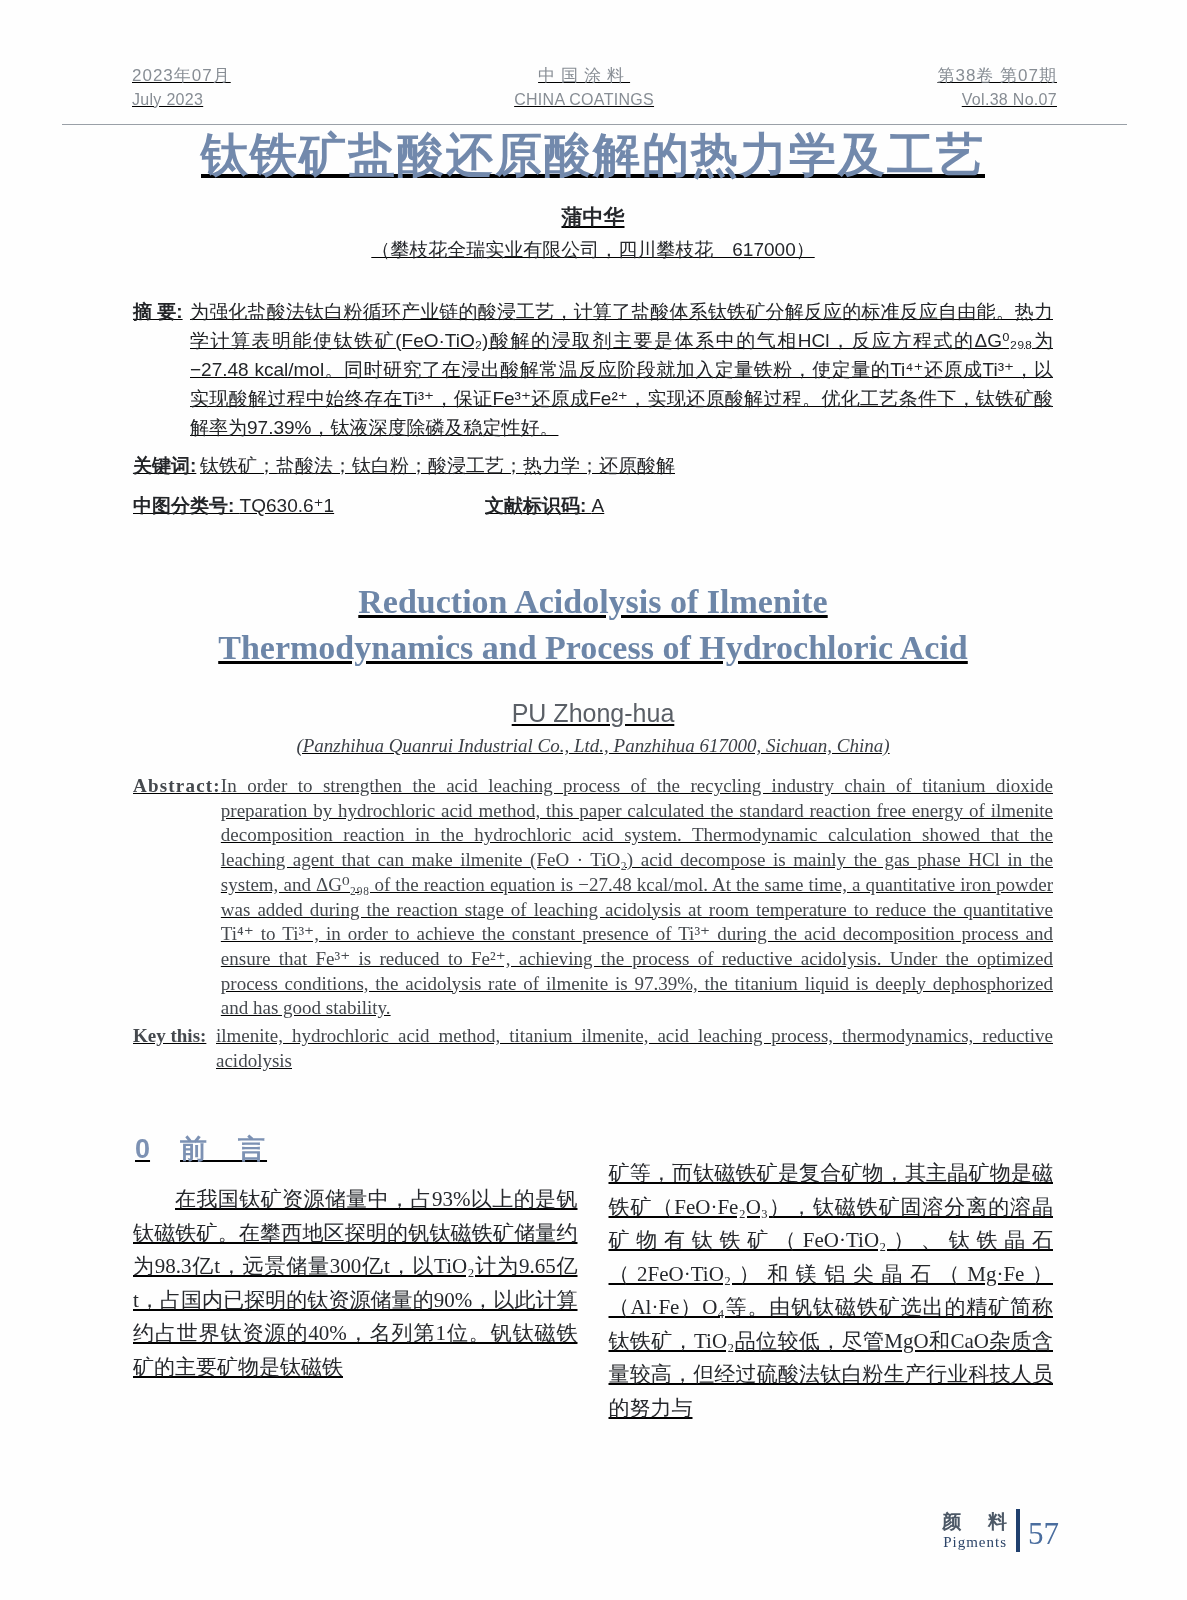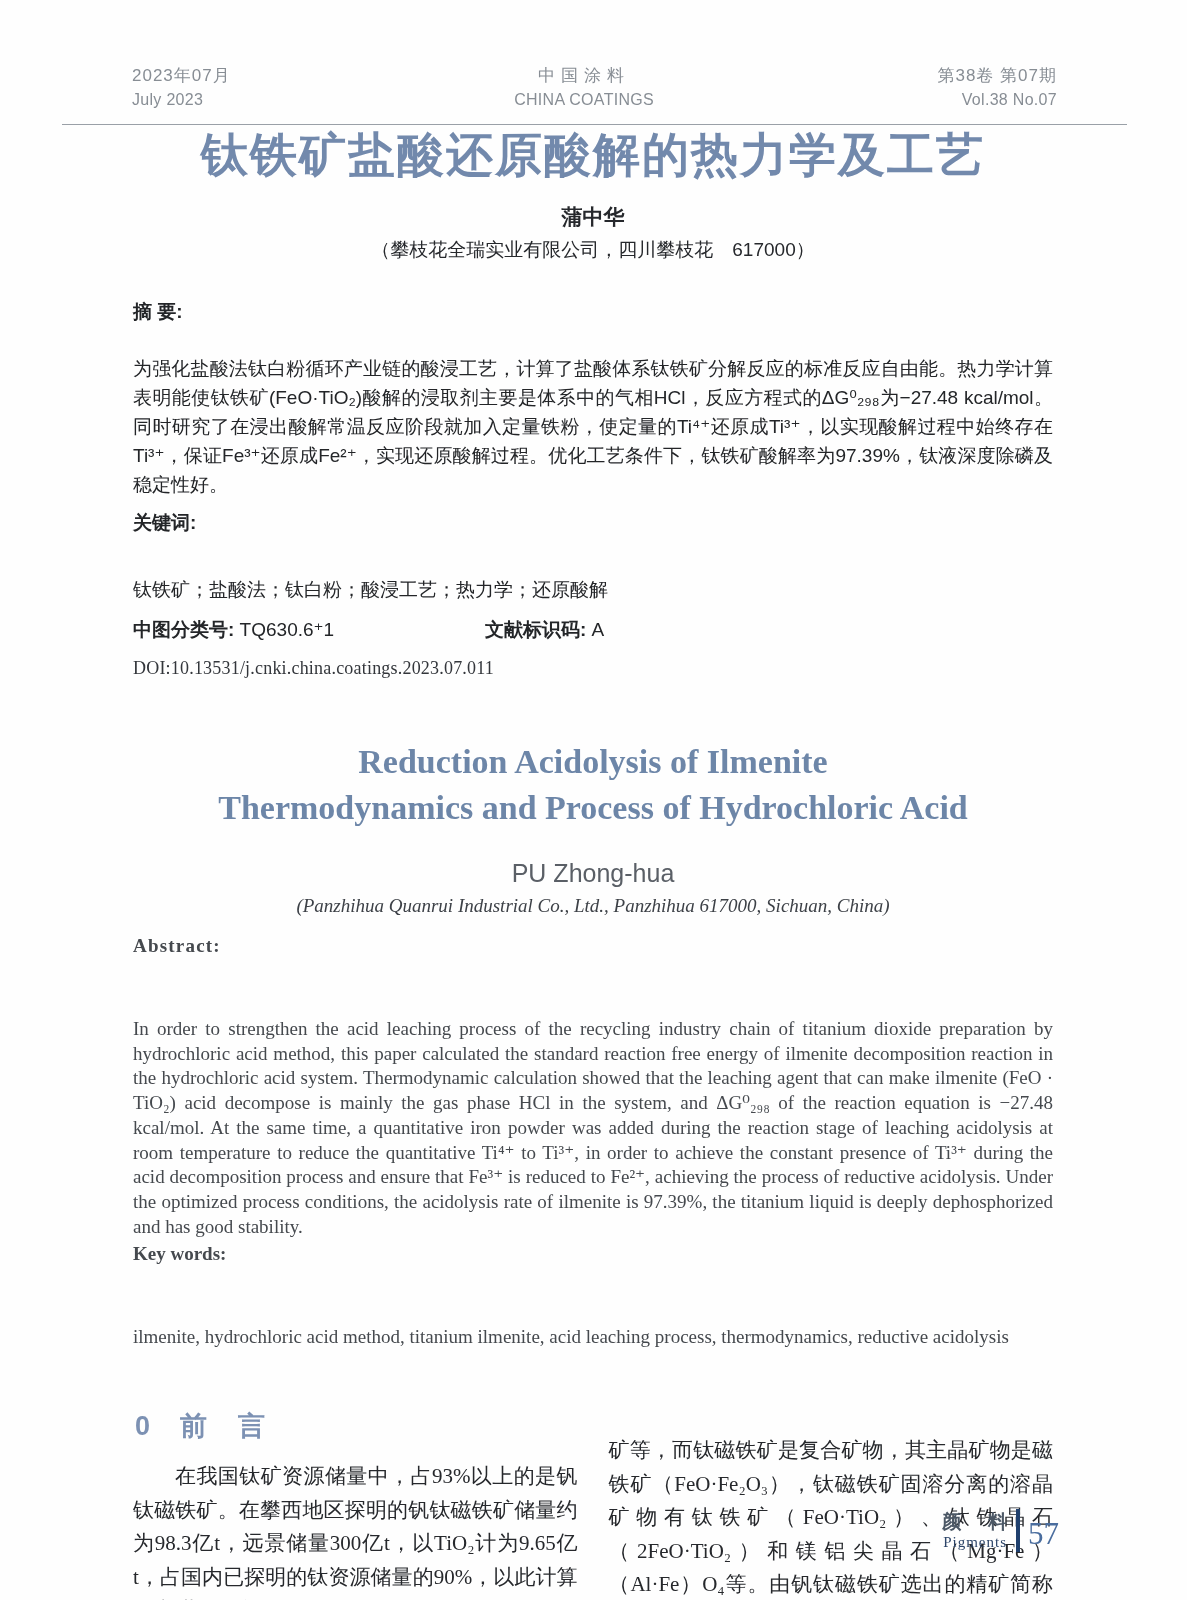--- a/index.html
+++ b/index.html
@@ -1,39 +1,39 @@
 <!DOCTYPE html>
 <html><head>
 <meta charset="utf-8">
 <style>
   * { margin:0; padding:0; box-sizing:border-box; }
   html,body { background:#ffffff; }
   body { width:1187px; height:1600px; font-family:"Liberation Sans","DejaVu Sans",sans-serif; }
-  .page { position:relative; width:1187px; height:1600px; background:#fefefe; overflow:hidden; }
+  .page { position:relative; width:1187px; height:1600px; background:#fefefe; overflow:hidden;text-decoration:underline; }
 
   
   .hdr { margin:64px 130px 0 132px; display:flex; justify-content:space-between; color:#878d94; }
   .hdr-col { line-height:24px; }
   .hdr-col .cn { font-size:17px; letter-spacing:1px; }
   .hdr-col .en { font-size:16px; letter-spacing:0.3px; }
   .hdr-center { text-align:center; }
   .hdr-center .cn { letter-spacing:6px; }
   .hdr-right { text-align:right; }
   .hdr-rule { margin:12px 60px 0 62px; border-top:1.5px solid #9aa0a7; }
 
   .content { margin:0 134px 0 133px; }
 
   
   .cn-title { text-align:center; font-size:47px; font-weight:bold;
               color:#7289ac; letter-spacing:2px; line-height:60px; }
   .author-cn { margin-top:18px; text-align:center; font-size:21px; font-weight:bold; color:#26282c; }
   .affil-cn  { margin-top:6px; text-align:center; font-size:19px; color:#26282c; }
 
   
-  .hang { display:flex; align-items:flex-start;flex-direction:column; }
+  .hang { display:flex; align-items:flex-start; }
   .hang p { flex:1; text-align:justify; }
   .abstract-cn { margin-top:34px; font-size:19px; line-height:29px; color:#232528; }
   .abstract-cn .lbl { flex:0 0 57px; font-weight:bold; white-space:nowrap; }
   .kw-cn { margin-top:9px; font-size:19px; line-height:29px; color:#232528; }
   .kw-cn .lbl { flex:0 0 67px; font-weight:bold; white-space:nowrap; }
 
   .clc-row { margin-top:13px; display:flex; font-size:19px; color:#232528; }
   .clc-row .seg1 { width:352px; }
   .clc-row .seg2 { width:270px; }
   .clc-row b { font-weight:bold; }
@@ -112,36 +112,35 @@
     <div class="hang kw-cn">
       <span class="lbl">关键词:</span>
       <p>钛铁矿；盐酸法；钛白粉；酸浸工艺；热力学；还原酸解</p>
     </div>
 
     <div class="clc-row">
       <span class="seg1"><b>中图分类号: </b><span>TQ630.6⁺1</span></span>
       <span class="seg2"><b>文献标识码: </b><span>A</span></span>
     </div>
 
-    <div class="doi">DOI:10.13531/j.cnki.china.coatings.2023.07.011</div>
 
     <h2 class="en-title">
       <span>Reduction Acidolysis of Ilmenite</span>
       <span>Thermodynamics and Process of Hydrochloric Acid</span>
     </h2>
     <div class="author-en">PU Zhong-hua</div>
     <div class="affil-en">(Panzhihua Quanrui Industrial Co., Ltd., Panzhihua 617000, Sichuan, China)</div>
 
     <div class="hang abstract-en">
       <span class="lbl-en">Abstract:</span>
       <p>In order to strengthen the acid leaching process of the recycling industry chain of titanium dioxide preparation by hydrochloric acid method, this paper calculated the standard reaction free energy of ilmenite decomposition reaction in the hydrochloric acid system. Thermodynamic calculation showed that the leaching agent that can make ilmenite (FeO · TiO₂) acid decompose is mainly the gas phase HCl in the system, and ΔG⁰₂₉₈ of the reaction equation is −27.48 kcal/mol. At the same time, a quantitative iron powder was added during the reaction stage of leaching acidolysis at room temperature to reduce the quantitative Ti⁴⁺ to Ti³⁺, in order to achieve the constant presence of Ti³⁺ during the acid decomposition process and ensure that Fe³⁺ is reduced to Fe²⁺, achieving the process of reductive acidolysis. Under the optimized process conditions, the acidolysis rate of ilmenite is 97.39%, the titanium liquid is deeply dephosphorized and has good stability.</p>
     </div>
 
     <div class="hang kw-en">
-      <span class="lbl-en">Key words:</span>
+      <span class="lbl-en">Key this:</span>
       <p>ilmenite, hydrochloric acid method, titanium ilmenite, acid leaching process, thermodynamics, reductive acidolysis</p>
     </div>
 
     <div class="body-cols">
       <div class="col col-left">
         <h3 class="sec-head">
           <span>0</span>
           <span class="sec-title">前　言</span>
         </h3>
         <p class="body-para indent">在我国钛矿资源储量中，占93%以上的是钒钛磁铁矿。在攀西地区探明的钒钛磁铁矿储量约为98.3亿t，远景储量300亿t，以TiO₂计为9.65亿t，占国内已探明的钛资源储量的90%，以此计算约占世界钛资源的40%，名列第1位。钒钛磁铁矿的主要矿物是钛磁铁</p>

